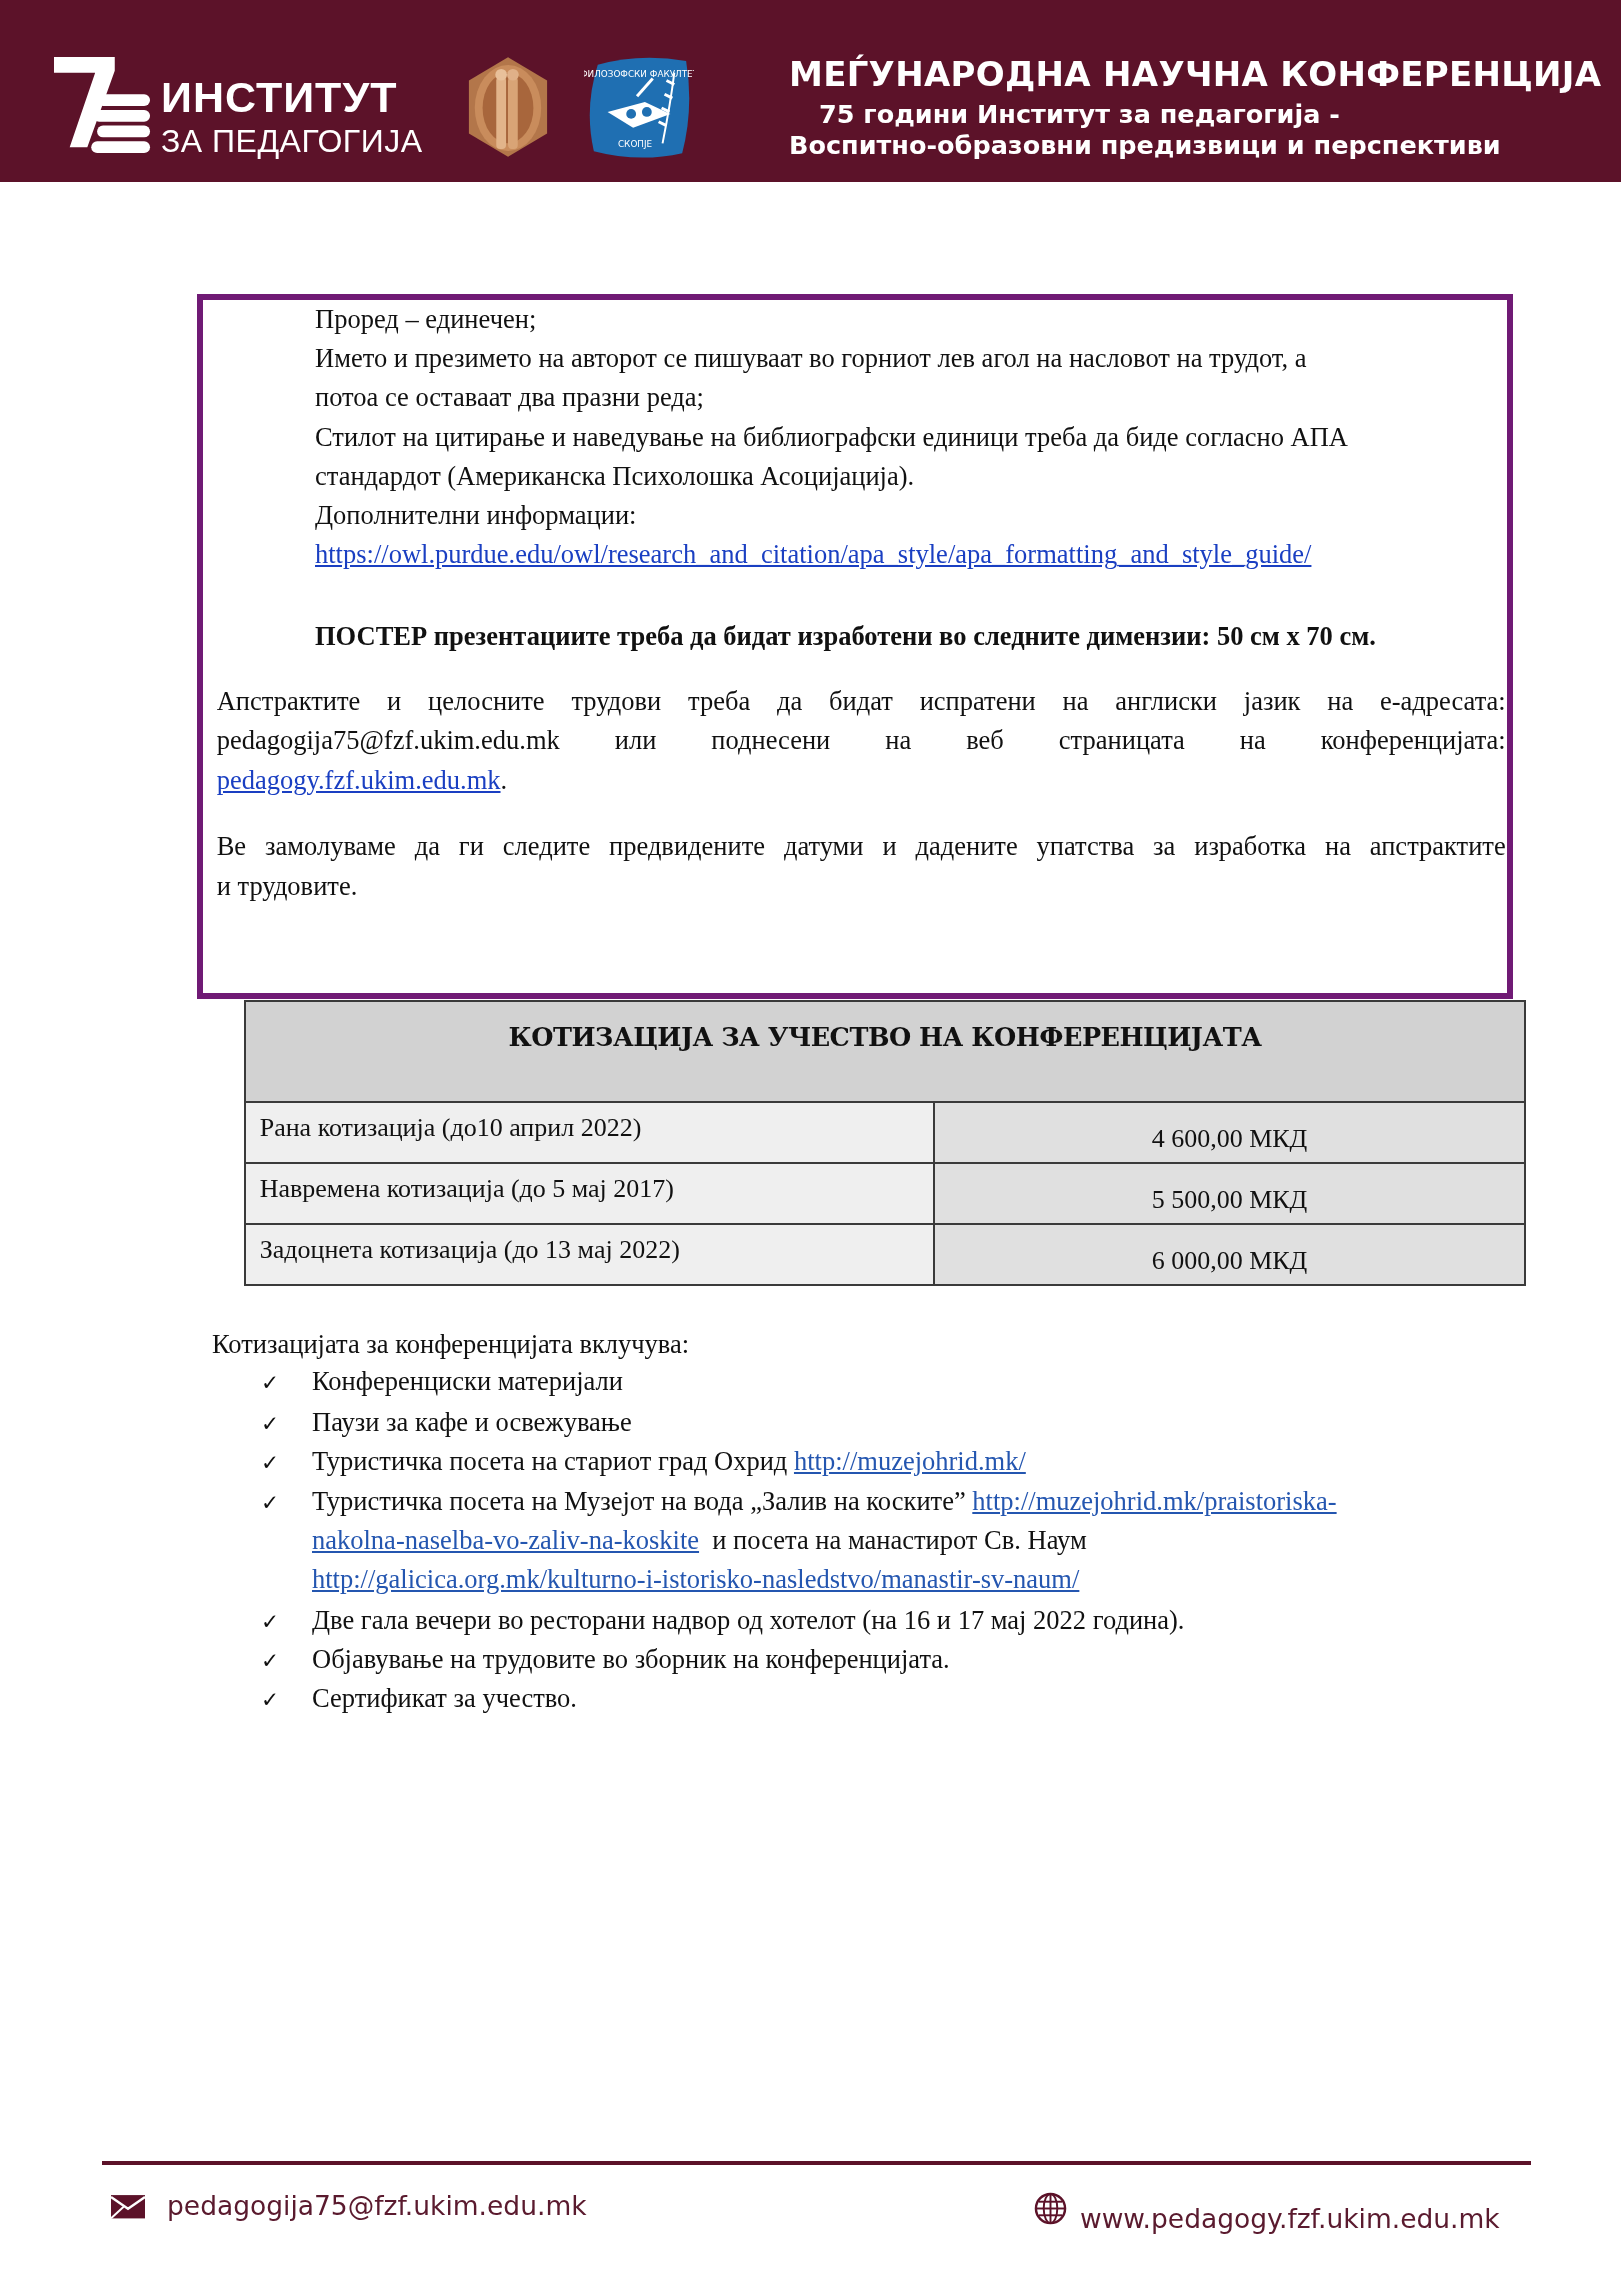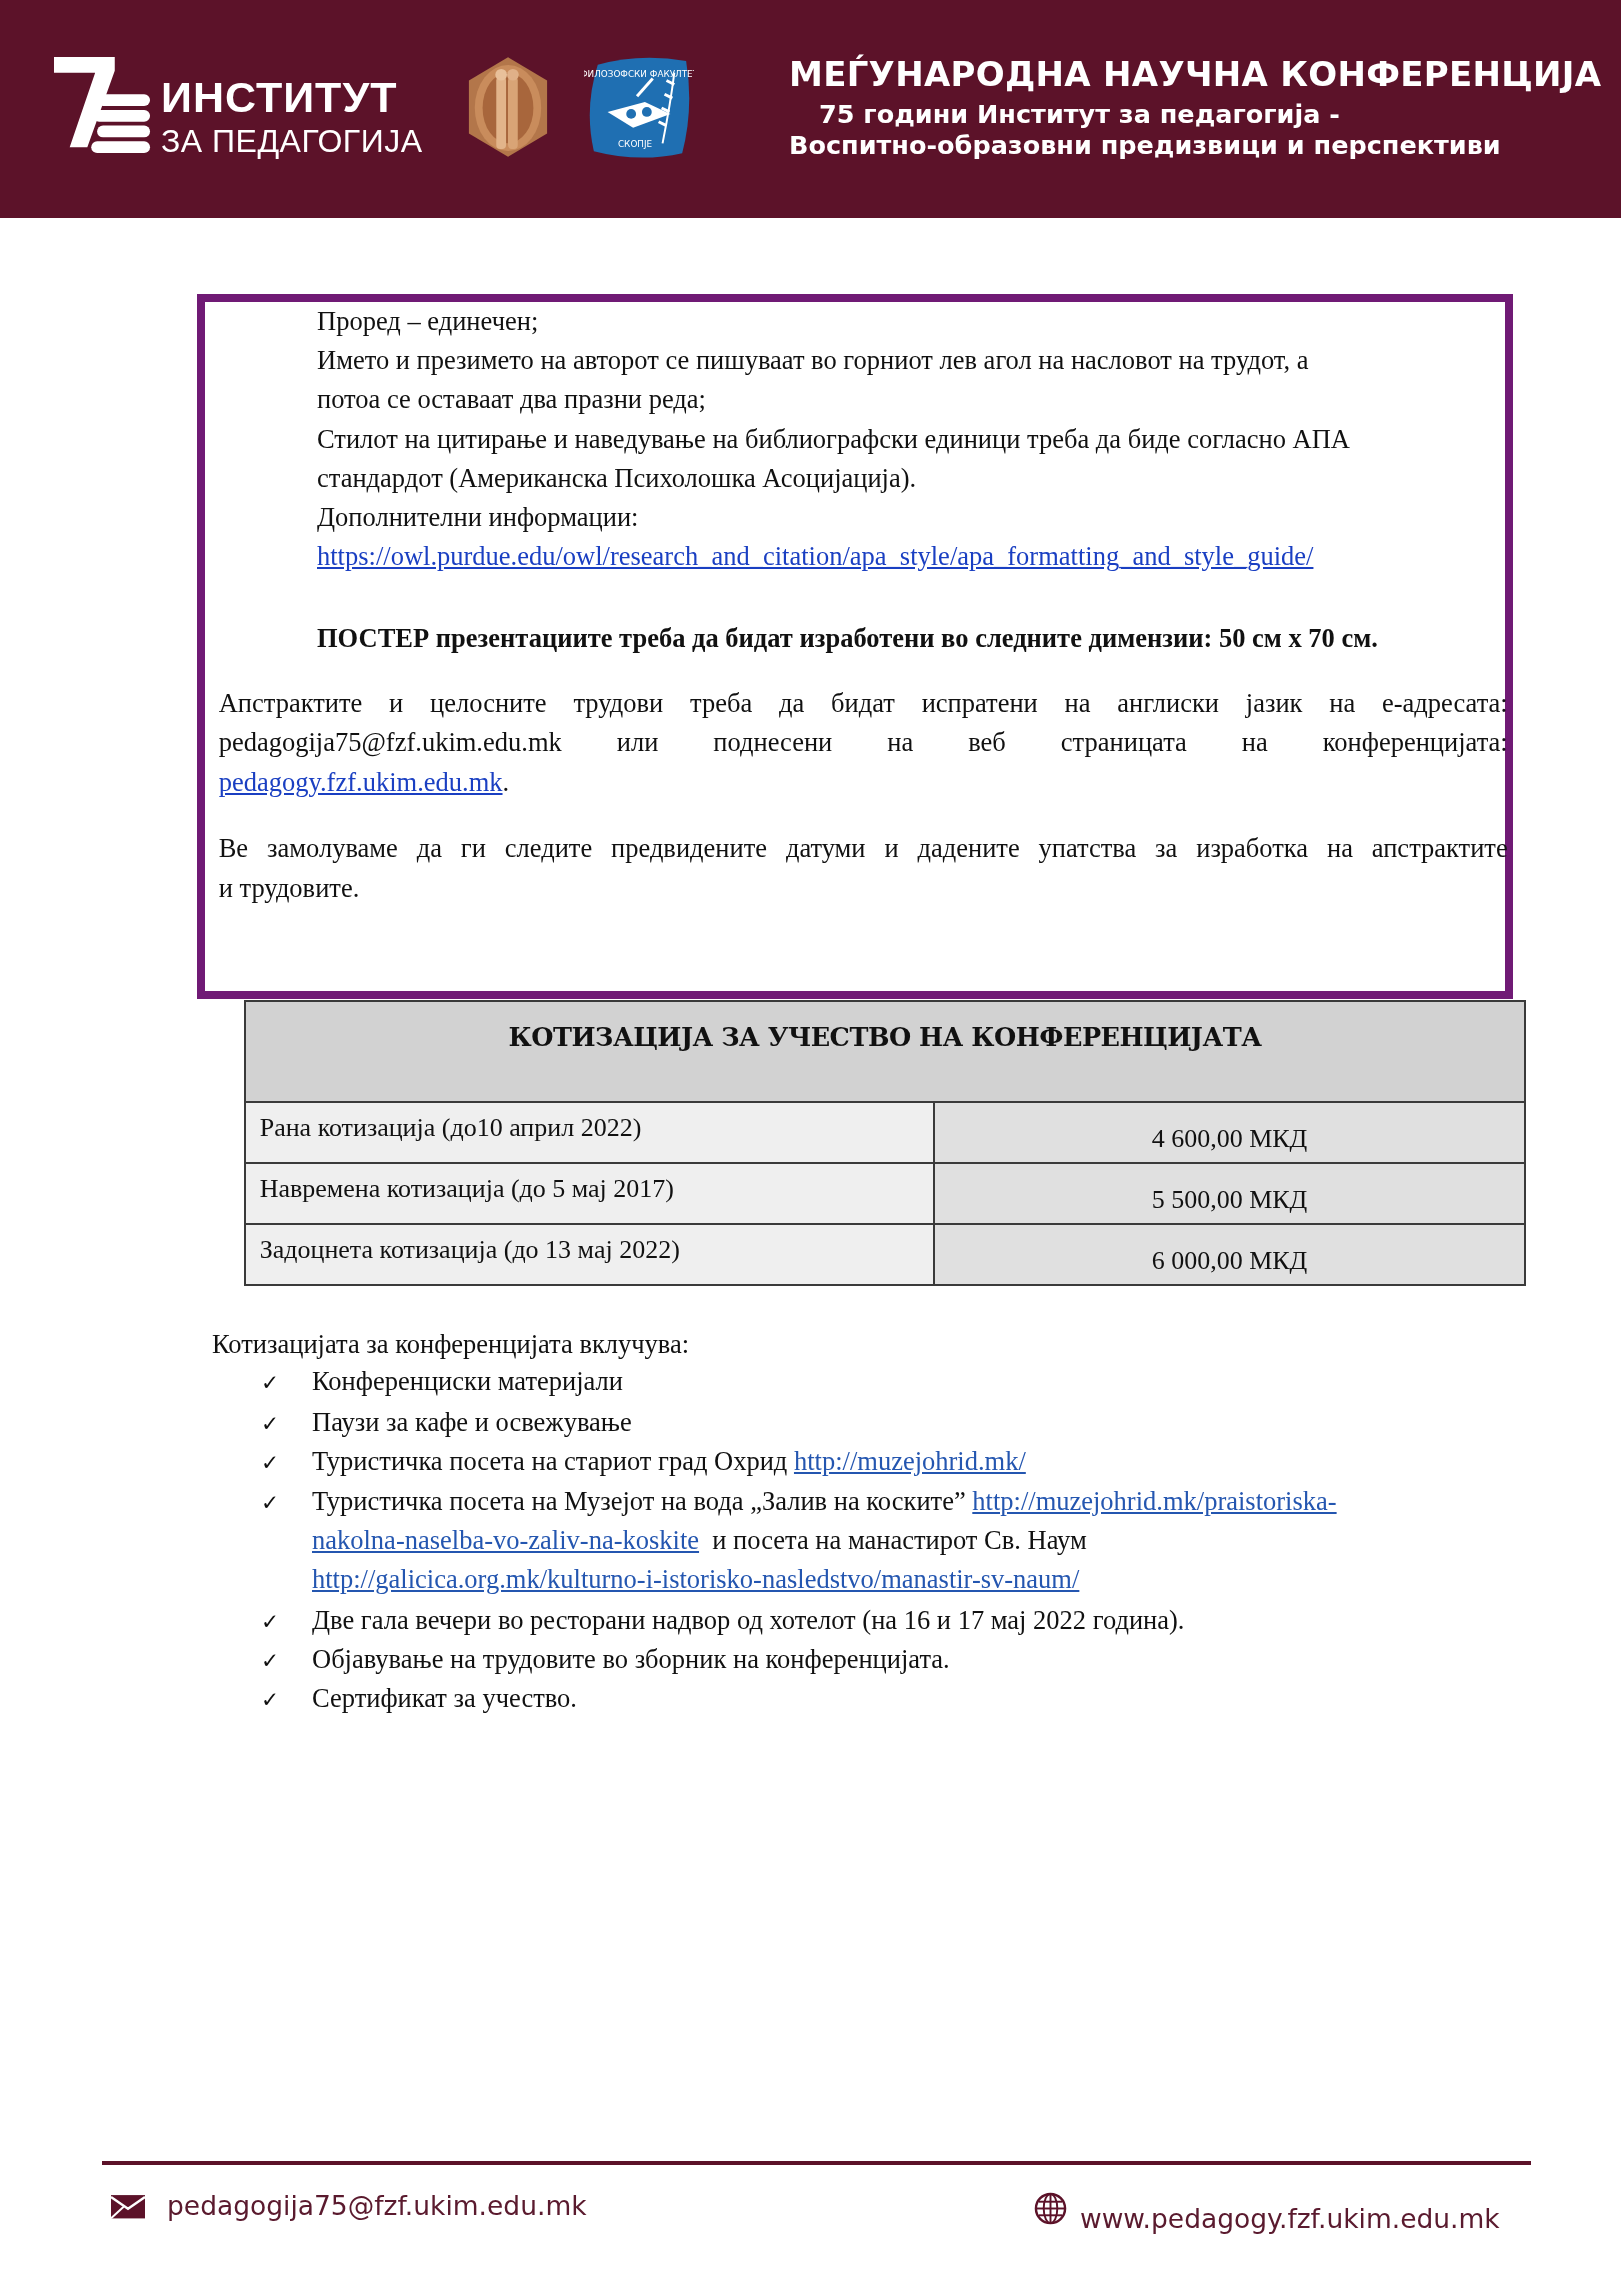--- a/index.html
+++ b/index.html
@@ -1,32 +1,32 @@
 <!DOCTYPE html>
 <html><head>
 <meta charset="utf-8">
 <style>
   * { box-sizing: border-box; margin: 0; padding: 0; }
   html, body { width: 1621px; height: 2293px; background: #ffffff; overflow: hidden; }
   body { position: relative; font-family: "Liberation Serif", "DejaVu Serif", serif; color: #111; }
 
   
-  .header { position: absolute; left: 0; top: 0; width: 1621px; height: 218px; background: #5c1229; }
+  .header { position: absolute; left: 0; top: 0; width: 1621px; height: 182px; background: #5c1229; }
   .logo75 { position: absolute; left: 54px; top: 57px; width: 98px; height: 98px; }
   .inst-line1 { position: absolute; left: 161px; top: 76px; font-family: "Liberation Sans", "DejaVu Sans", sans-serif; font-weight: bold; font-size: 43px; color: #fff; letter-spacing: 1px; line-height: 1; }
   .inst-line2 { position: absolute; left: 161px; top: 125px; font-family: "Liberation Sans", "DejaVu Sans", sans-serif; font-size: 32px; color: #fff; letter-spacing: 0.5px; line-height: 1; }
   .seal1 { position: absolute; left: 465px; top: 55px; width: 86px; height: 104px; }
   .seal2 { position: absolute; left: 584px; top: 55px; width: 110px; height: 106px; }
   .conf-title { position: absolute; left: 789px; top: 57px; font-family: "DejaVu Sans", "Liberation Sans", sans-serif; font-weight: bold; font-size: 34px; color: #fff; line-height: 1; white-space: nowrap; letter-spacing: 0.3px; }
   .conf-sub1, .conf-sub2 { position: absolute; left: 789px; font-family: "DejaVu Sans", "Liberation Sans", sans-serif; font-weight: bold; font-size: 25.5px; color: #fff; line-height: 1; white-space: nowrap; }
   .conf-sub1 { top: 102px; margin-left: 30px; }
   .conf-sub2 { top: 133px; }
 
   
-  .textbox { position: absolute; left: 197px; top: 294px; width: 1316px; height: 705px; border: 8px solid #701a75; }
+  .textbox { position: absolute; left: 197px; top: 294px; width: 1316px; height: 705px; border: 6px solid #701a75; }
   .tb-line { position: absolute; font-size: 26.5px; line-height: 39px; white-space: nowrap; }
   .indent { left: 112px; }
   .full { left: 13.7px; width: 1289px; text-align: justify; text-align-last: justify; }
   .lastline { text-align-last: left; }
   a.link { color: #1a3fc2; text-decoration: underline; }
   a.link2 { color: #2456b0; text-decoration: underline; }
   .bold { font-weight: bold; }
 
   
   .fee-table { position: absolute; left: 216px; top: 1000px; width: 1282px; border-collapse: collapse; margin-left: 28px; }

